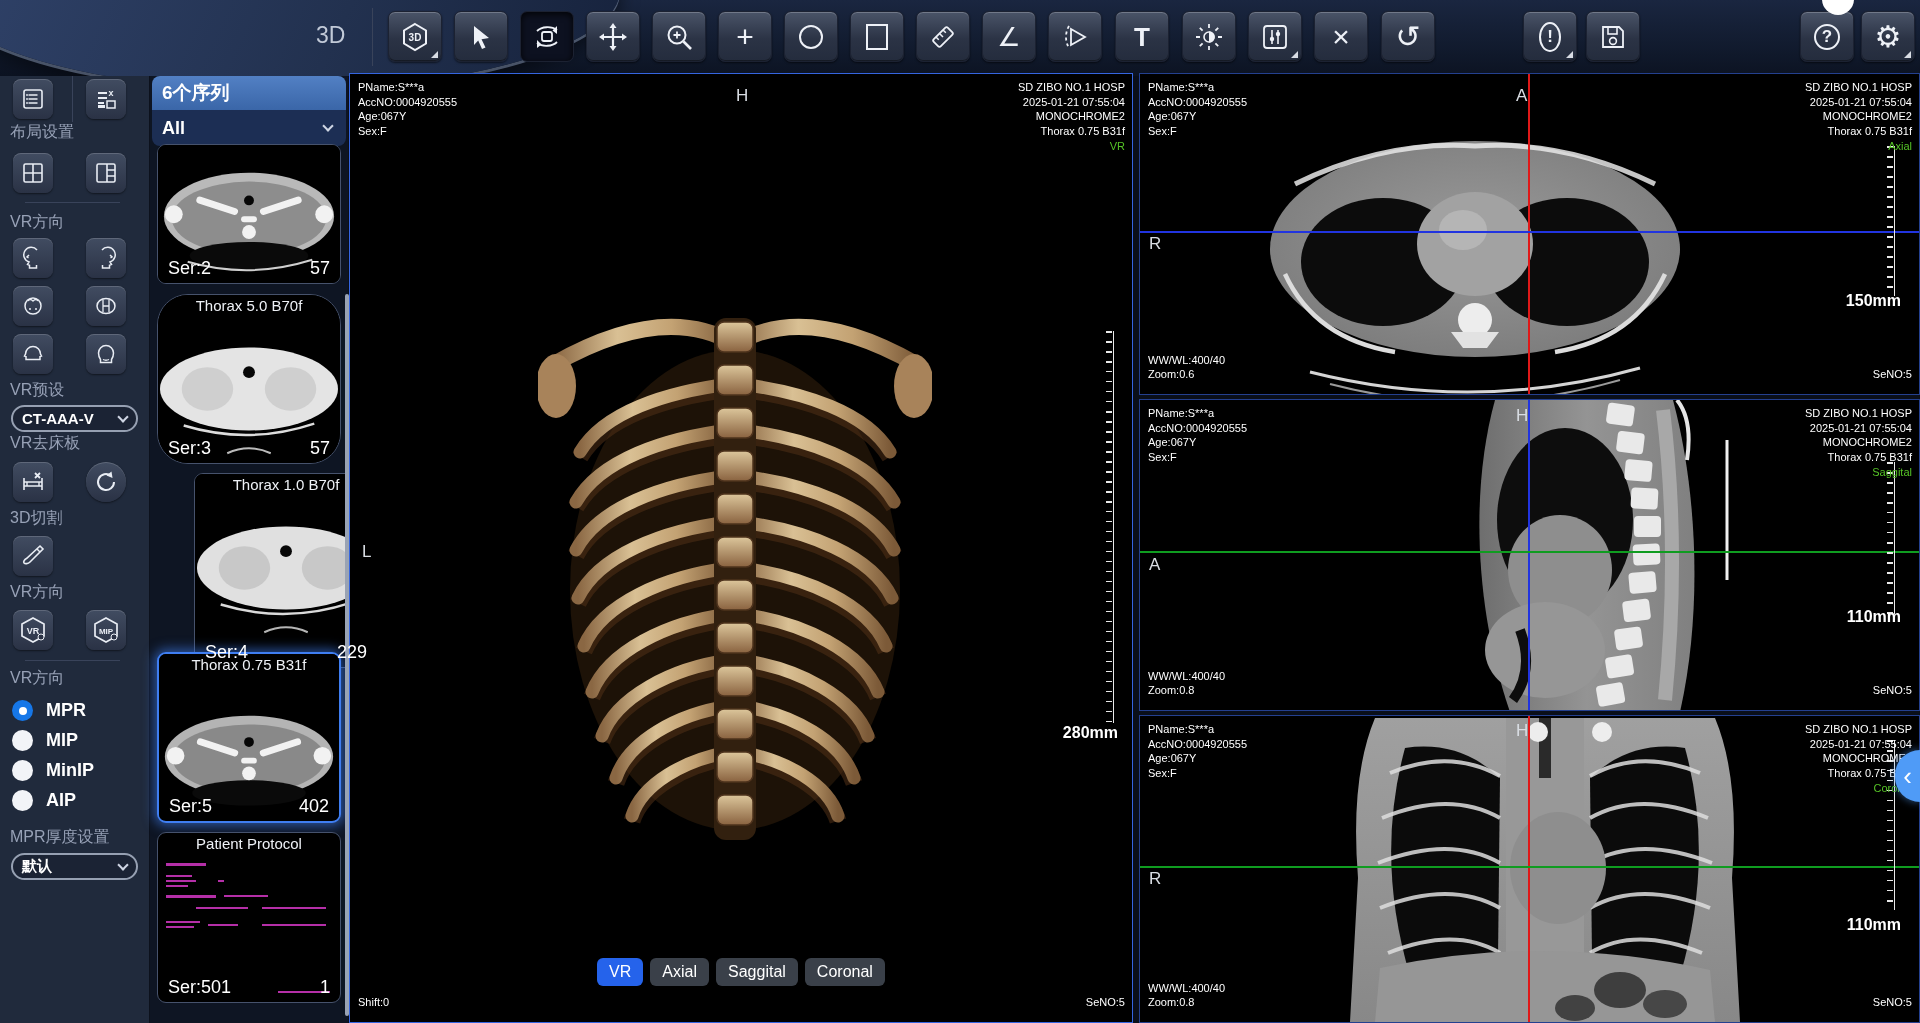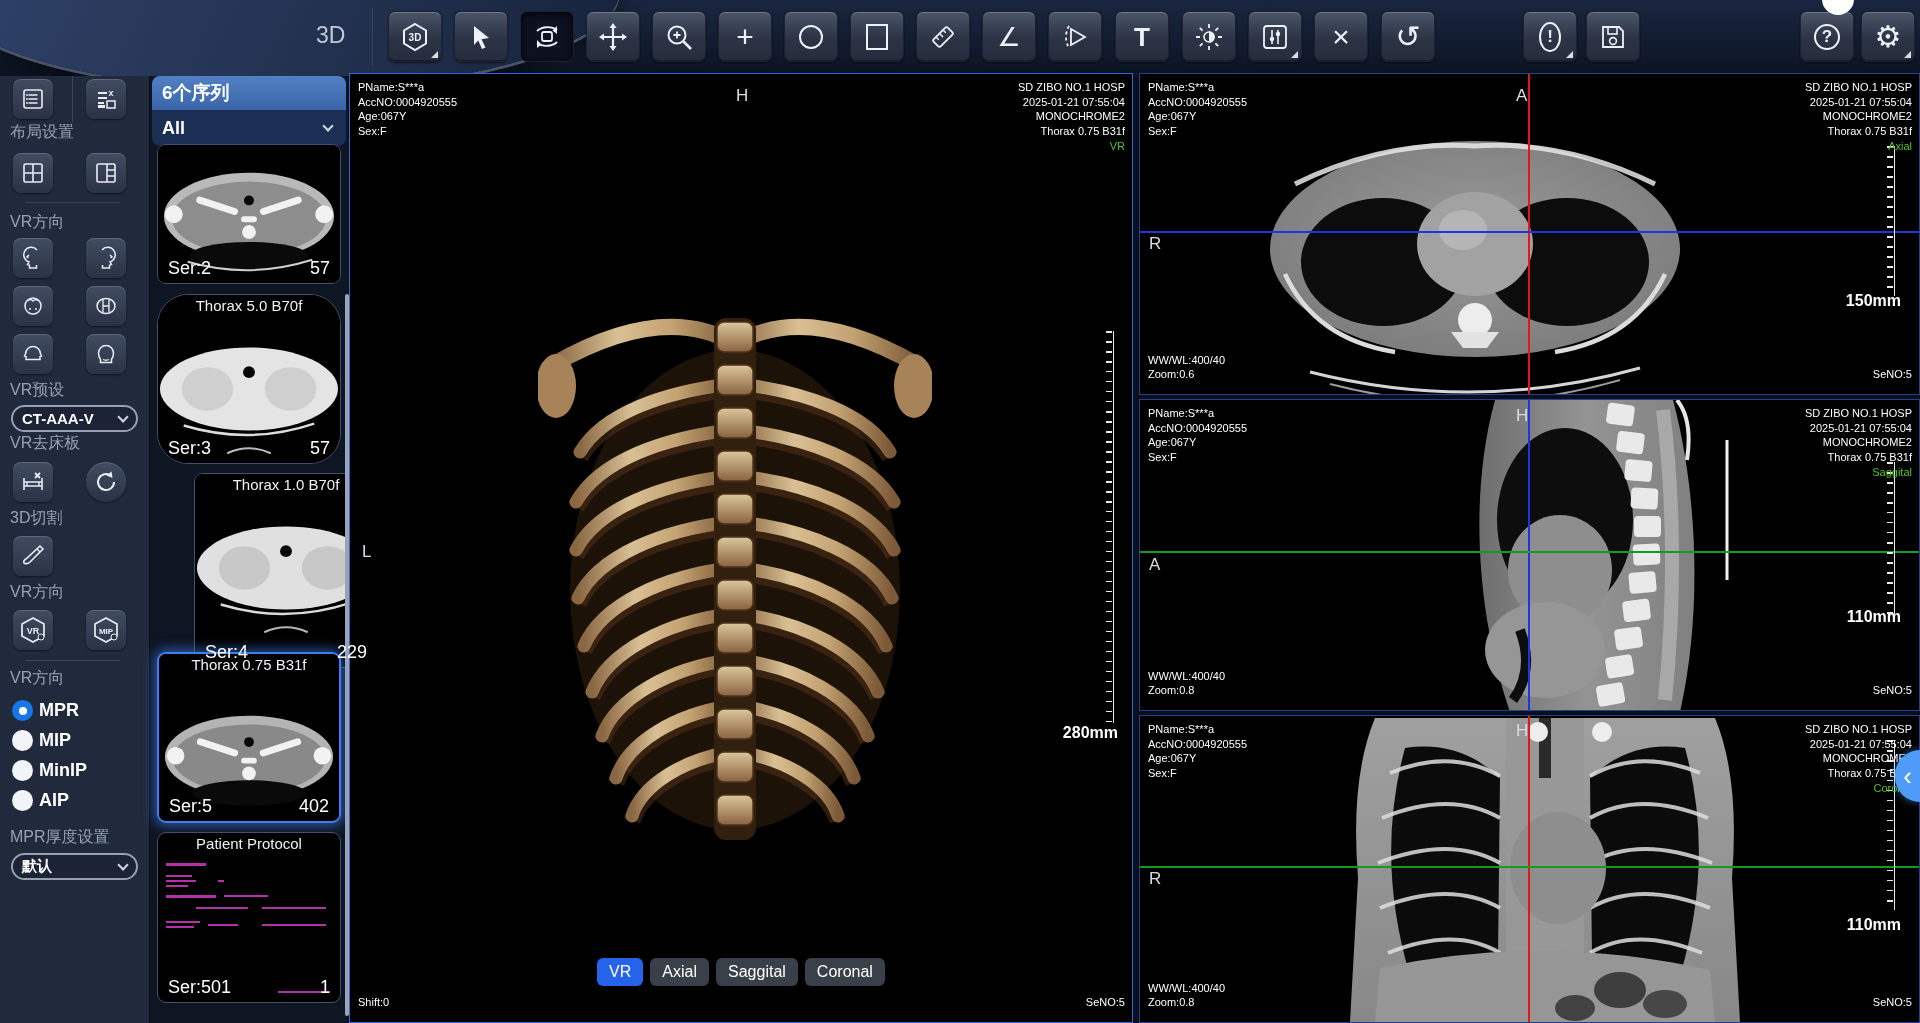--- a/index.html
+++ b/index.html
@@ -42,21 +42,21 @@
     box-shadow:inset 0 1px 0 rgba(255,255,255,.16), 0 1px 2px rgba(0,0,0,.5);
     display:flex; align-items:center; justify-content:center; color:#e9edf4; }
   .slabel { position:absolute; color:#97a1b6; font-size:16px; white-space:nowrap; }
   .sb-divider-v { position:absolute; width:1px; background:#39435a; }
   .sb-divider-h { position:absolute; left:25px; width:95px; height:1px; background:#39435a; }
   .pill { position:absolute; height:27px; border:2px solid #96a0b2; border-radius:15px; color:#fff; font-size:15px;
     font-weight:bold; display:flex; align-items:center; justify-content:space-between; padding:0 9px; cursor:pointer;
     background:rgba(10,16,28,.25); }
   .chev { width:8px; height:8px; border-right:2px solid #cfd6e4; border-bottom:2px solid #cfd6e4;
     transform:rotate(45deg); margin-top:-4px; }
-  .radio { position:absolute; left:12px; display:flex; align-items:center; gap:6px; color:#fff; font-size:18px;
+  .radio { position:absolute; left:12px; display:flex; align-items:center; gap:13px; color:#fff; font-size:18px;
     font-weight:bold; cursor:pointer; }
   .rdot { width:21px; height:21px; border-radius:50%; background:#f2f4f8; position:relative; }
   .rdot.sel { background:#1677e8; }
   .rdot.sel::after { content:""; position:absolute; left:6.5px; top:6.5px; width:8px; height:8px; border-radius:50%; background:#fff; }
 
   
   #series-panel { position:absolute; left:150px; top:76px; width:198px; height:947px; background:#0e1523; }
   #series-head { position:absolute; left:2px; top:0px; width:194px; height:34px; border-radius:8px 8px 0 0;
     background:linear-gradient(180deg,#5280c4 0%,#3a66a8 100%); color:#fff; font-size:19px; font-weight:bold;
     display:flex; align-items:center; padding-left:10px; }

